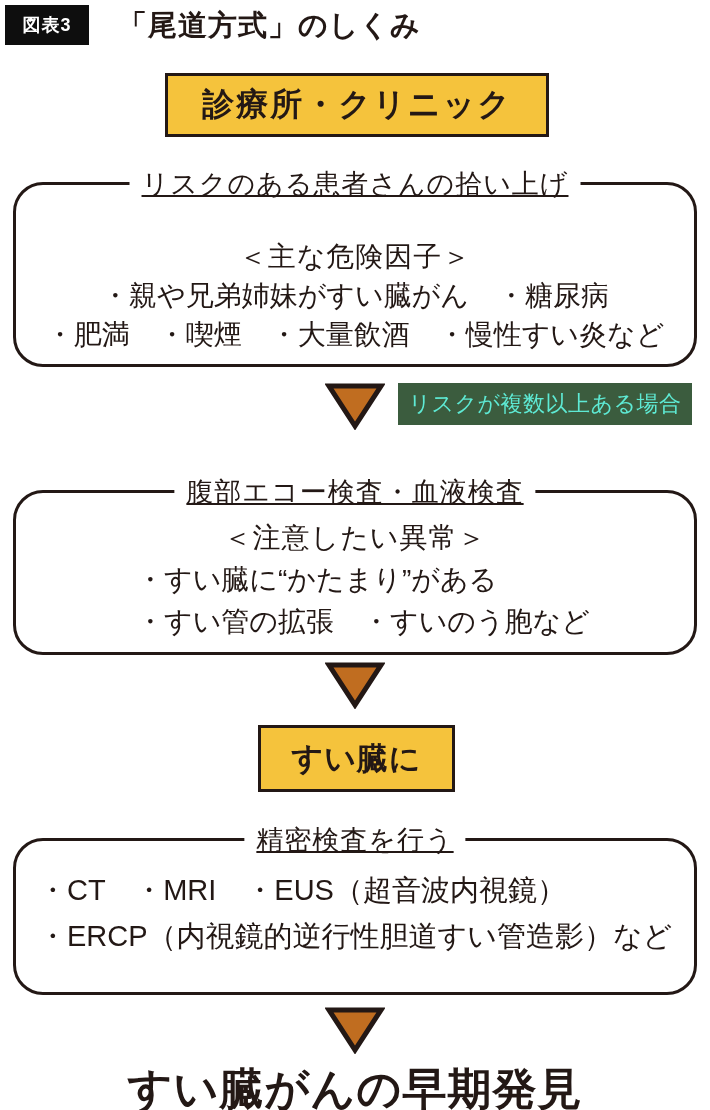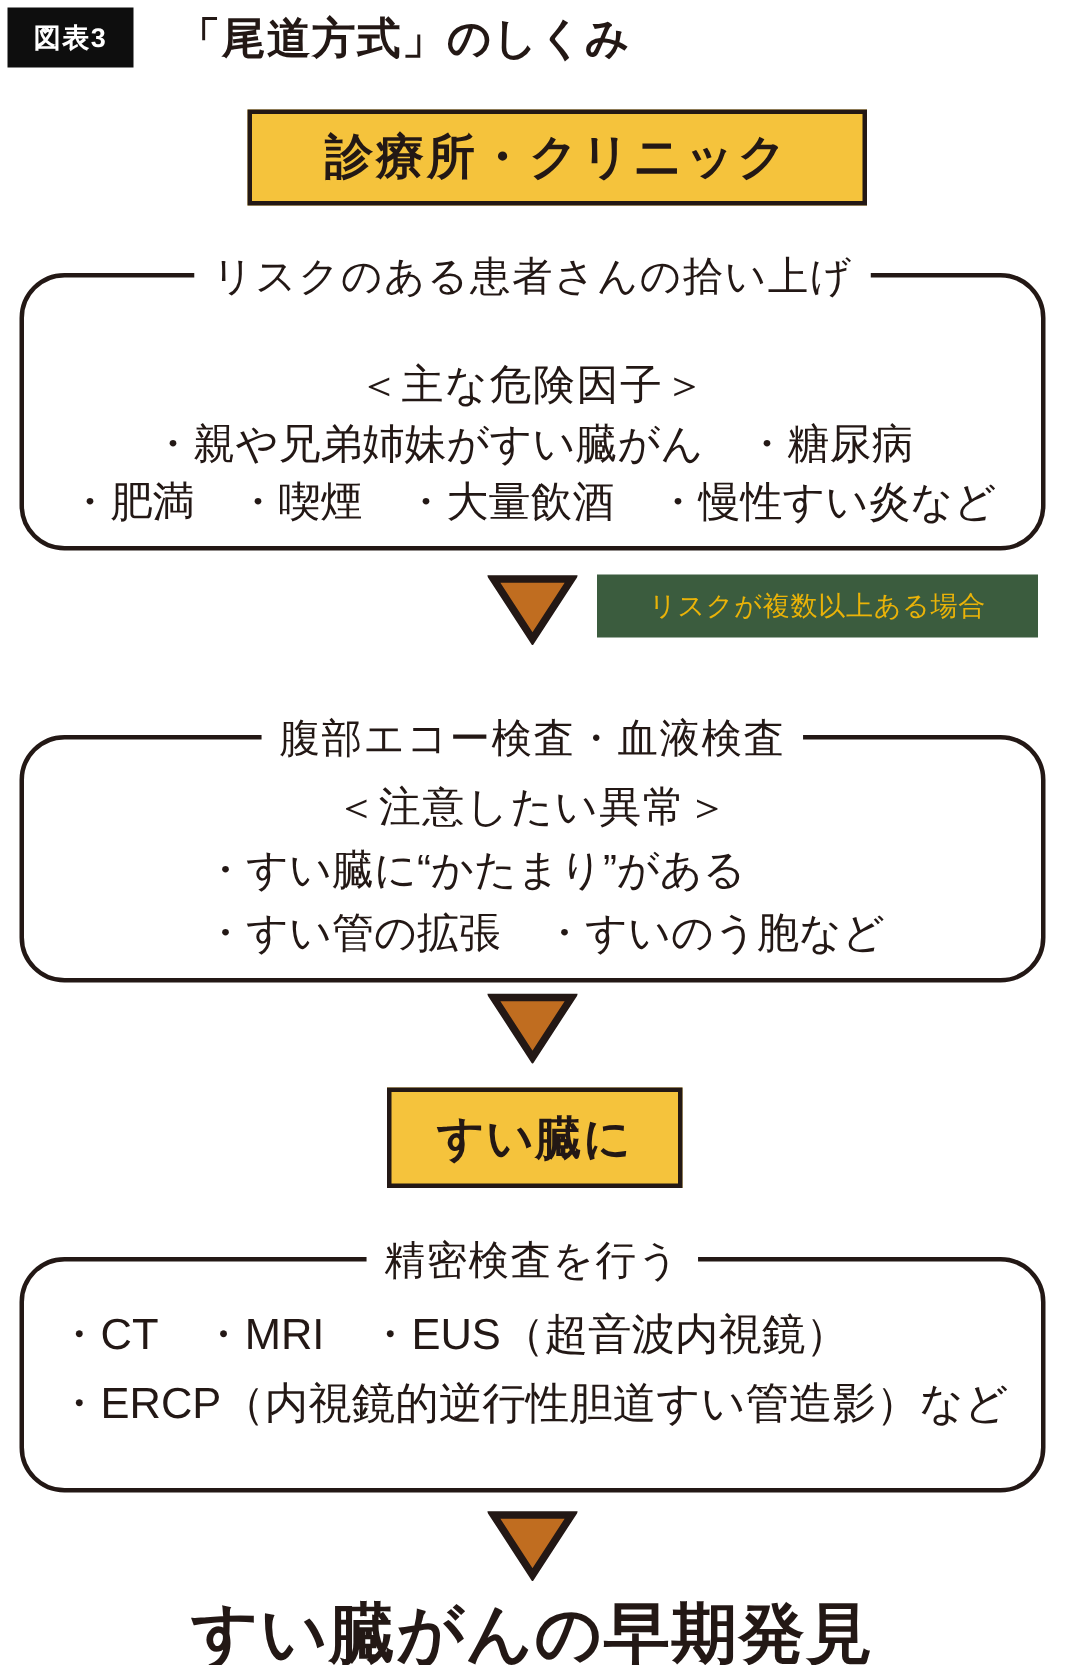--- a/index.html
+++ b/index.html
@@ -14,50 +14,50 @@
     letter-spacing:1px;
   }
   .fig-title{
     position:absolute;left:118px;top:6px;font-size:29px;font-weight:bold;letter-spacing:1px;
   }
   
   .stage-box{
     position:absolute;background:#f5c33c;border:3px solid #231815;
     display:flex;align-items:center;justify-content:center;font-weight:bold;box-sizing:border-box;
   }
-  #stage1{left:165px;top:73px;width:413px;height:64px;font-size:32px;letter-spacing:2px;}
+  #stage1{left:165px;top:73px;width:384px;height:64px;font-size:32px;letter-spacing:2px;}
   #stage2{left:258px;top:725px;width:197px;height:67px;font-size:31px;letter-spacing:1px;}
   
   .flowbox{
     position:absolute;left:13px;width:684px;border:3px solid #231815;border-radius:30px;
     box-sizing:border-box;background:#fff;
   }
   .flowbox .boxtitle{
     position:absolute;top:-19px;left:50%;transform:translateX(-50%);
-    background:#fff;padding:0 12px;white-space:nowrap;font-size:27px;letter-spacing:1px;
+    background:#fff;padding:0 12px;white-space:nowrap;font-size:27px;letter-spacing:1px;text-decoration:underline;
   }
   #box1{top:182px;height:185px;}
   #box2{top:490px;height:165px;}
   #box3{top:838px;height:157px;}
   .box-body{position:absolute;left:0;right:0;}
   .center-lines{text-align:center;}
   #box1 .box-body{top:52px;font-size:28px;line-height:39px;}
   #box2 .box-body{top:24px;font-size:28px;line-height:42px;}
   #box2 .bullets{ text-align:left;padding-left:120px;}
   #box3 .box-body{top:26px;font-size:29px;line-height:46px;text-align:left;padding-left:22px;}
   .subtitle{letter-spacing:1px;}
   
   .tri{position:absolute;width:60px;height:48px;}
   #tri1{left:325px;top:382px;}
   #tri2{left:325px;top:661px;}
   #tri3{left:325px;top:1006px;}
   
   .note{
     position:absolute;left:398px;top:383px;width:294px;height:42px;background:#3b5c3e;
-    color:#eab308;font-size:18px;display:flex;align-items:center;justify-content:center;
+    color:#5eead4;font-size:22px;display:flex;align-items:center;justify-content:center;
     letter-spacing:0.5px;
     font-family:Liberation Serif, serif;
   }
   
   .outcome{
     position:absolute;left:0;right:0;top:1060px;text-align:center;
     font-size:44px;font-weight:bold;letter-spacing:1px;
   }
 </style>
 </head>

